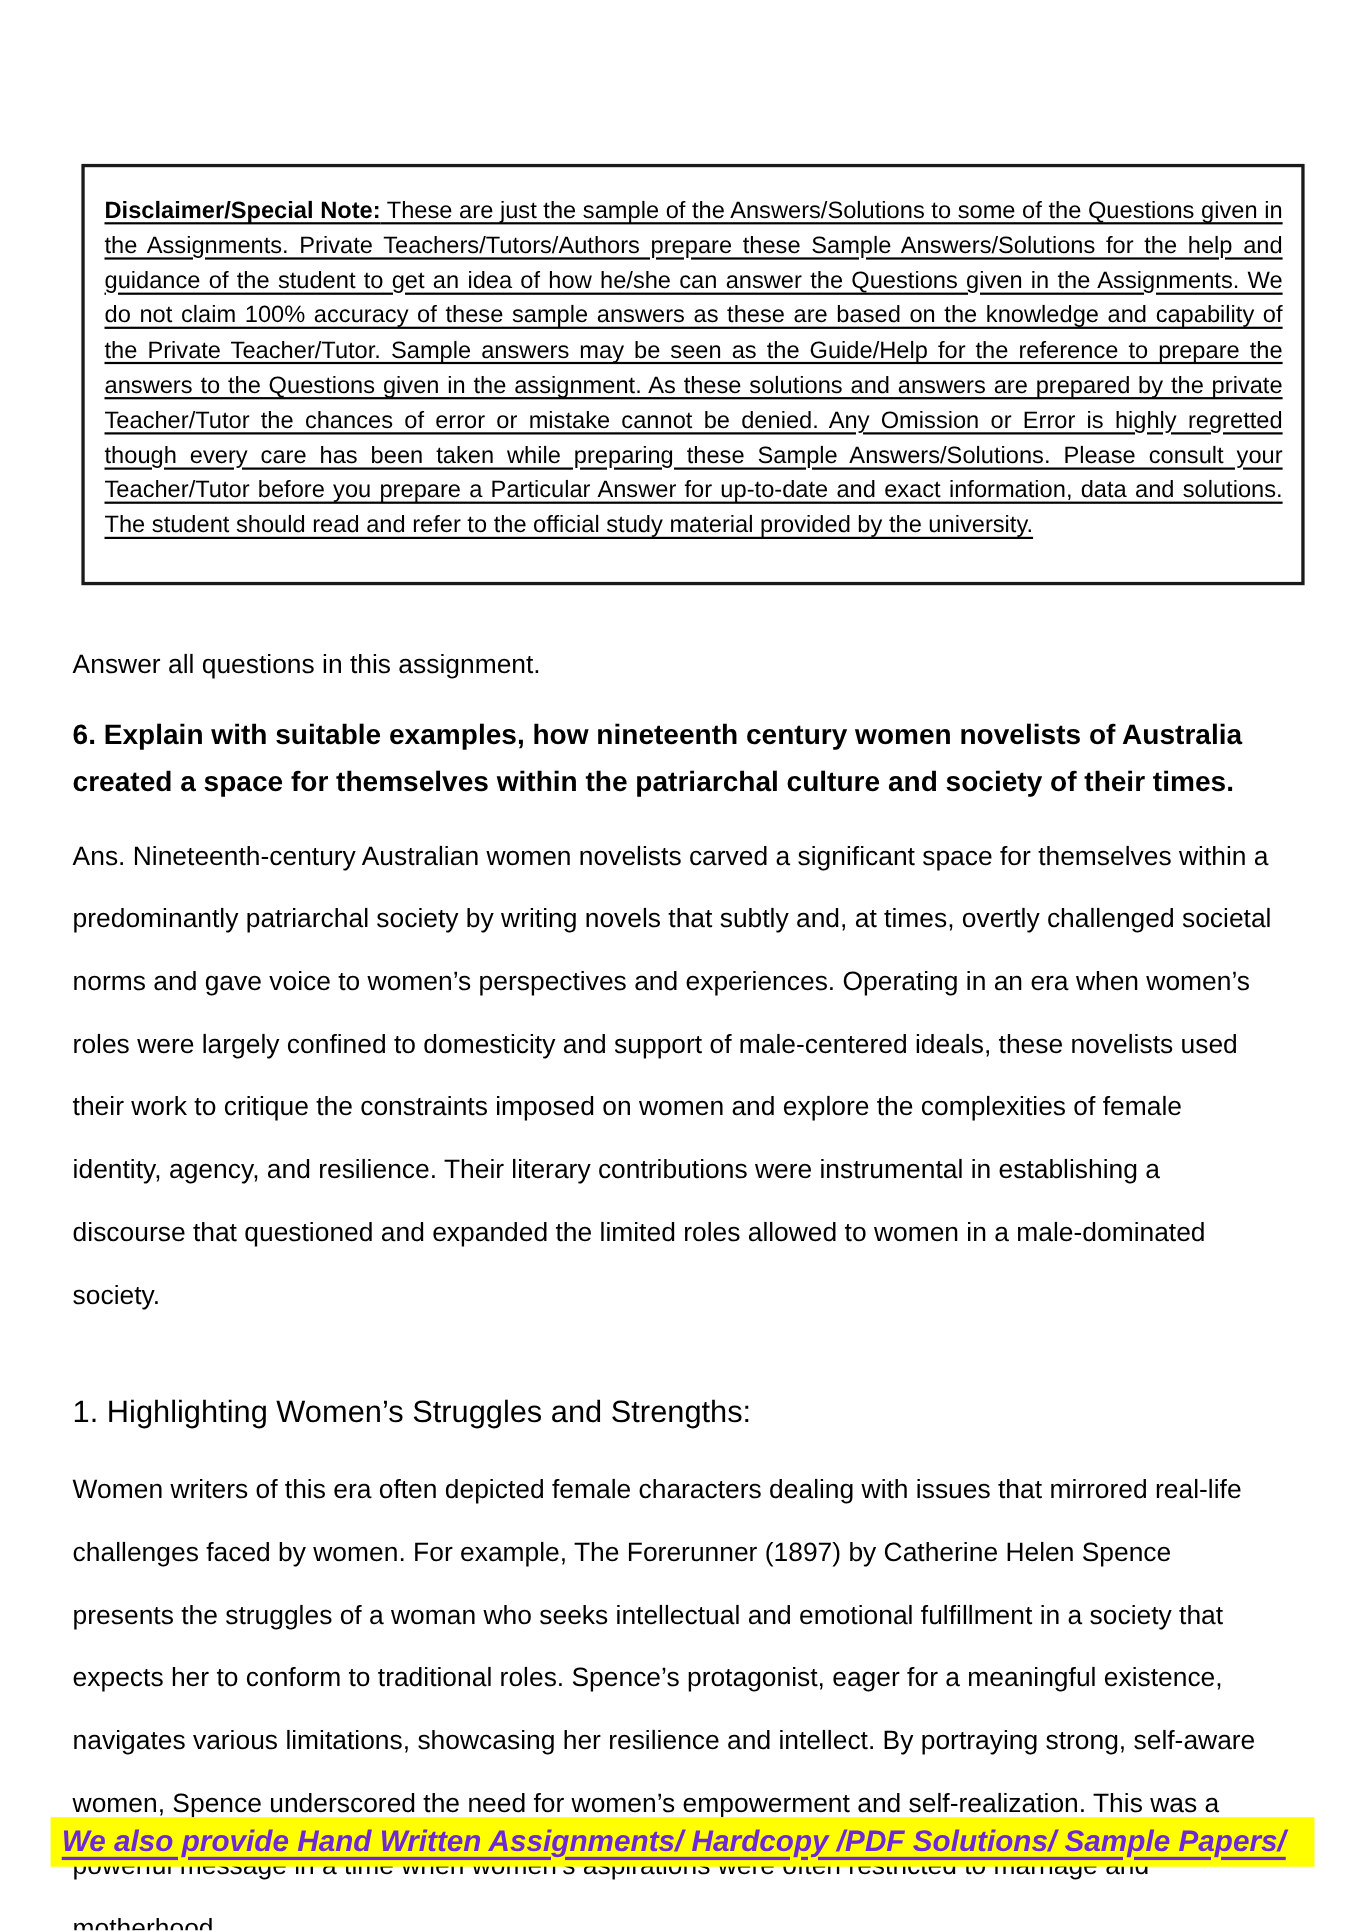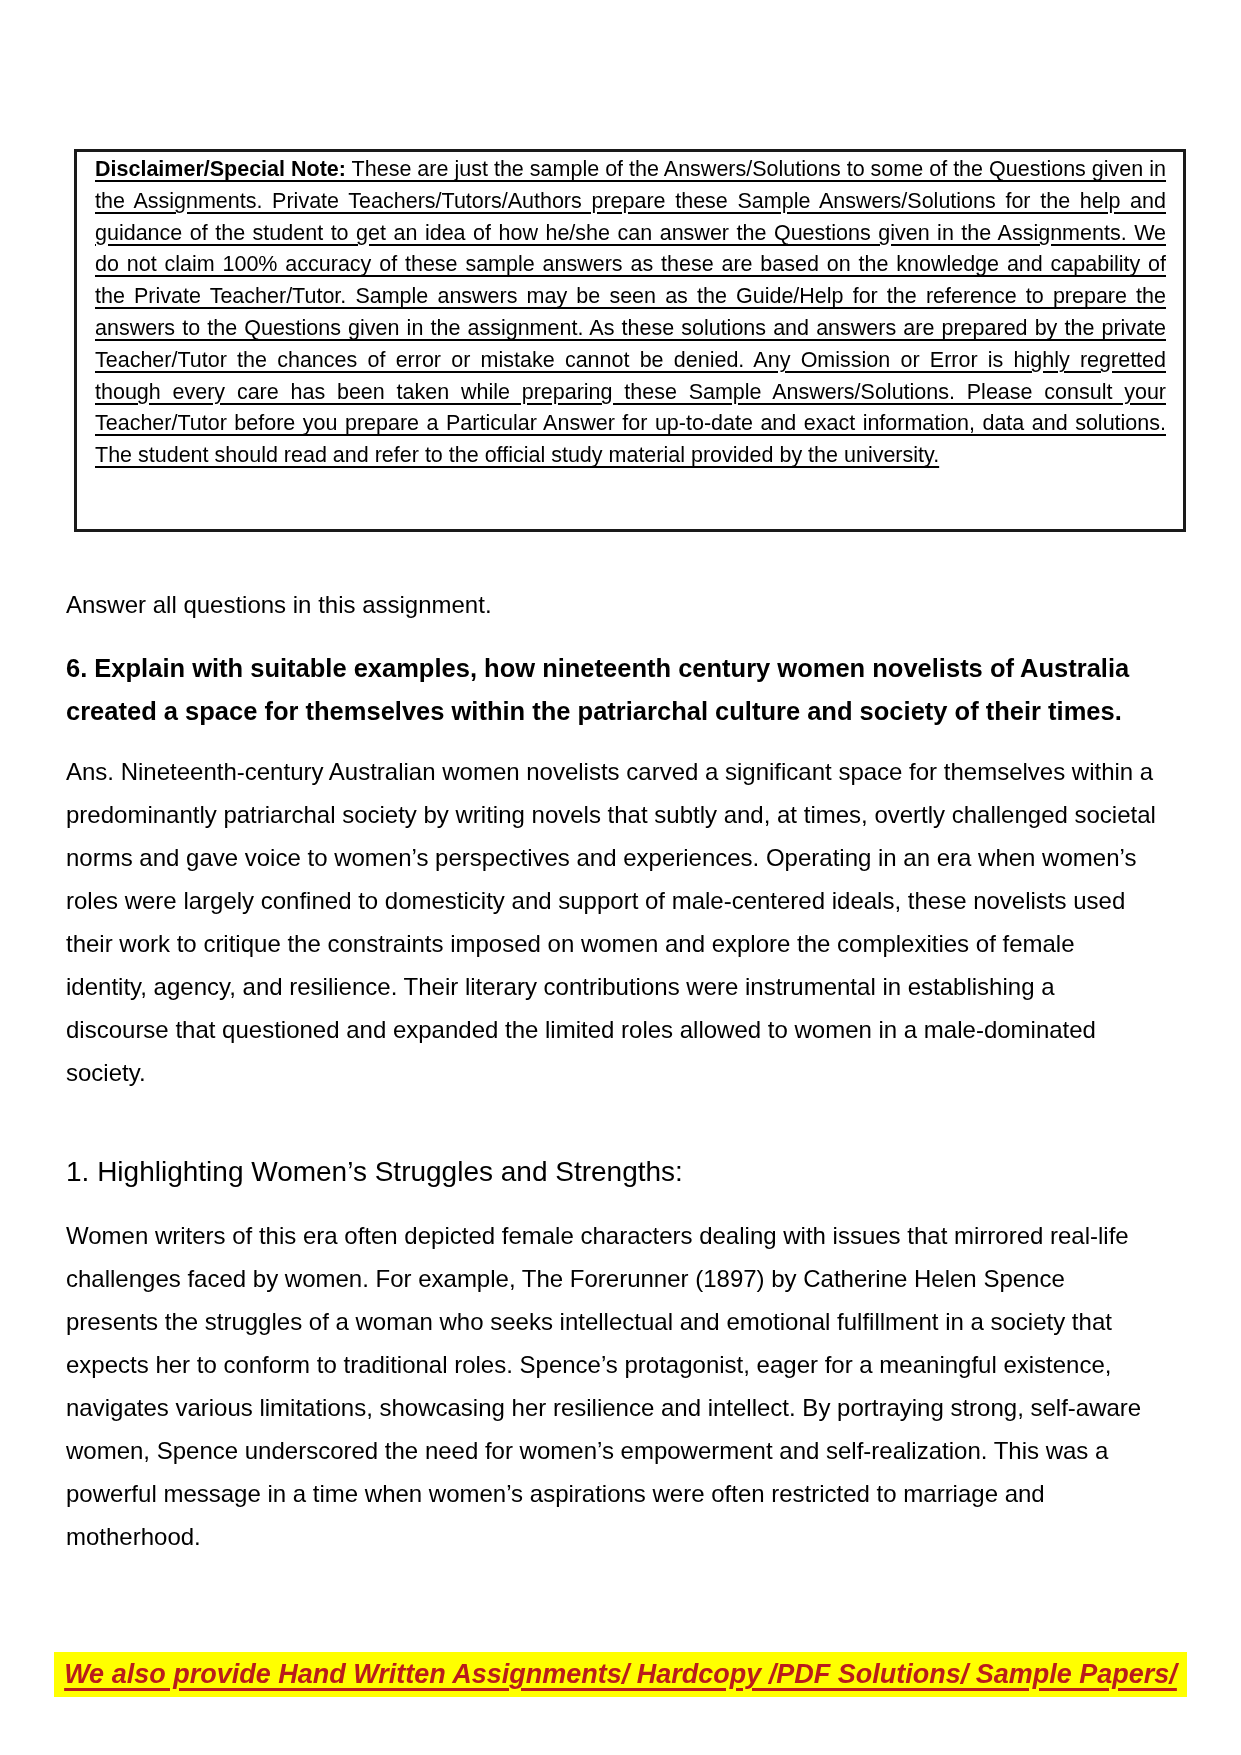--- a/index.html
+++ b/index.html
@@ -17,21 +17,21 @@
     overflow: hidden;
   }
   .disclaimer-box {
     position: absolute;
     left: 74px;
     top: 149px;
     width: 1112px;
     height: 383px;
     box-sizing: border-box;
     border: 3px solid #1a1a1a;
-    padding: 2px 17px 0 18px;
+    padding: 24px 17px 0 18px;
     background: #ffffff;
   }
   .disclaimer-text {
     margin: 0;
     font-size: 21.5px;
     line-height: 31.8px;
     text-align: justify;
     text-decoration: underline;
     text-decoration-thickness: 1.5px;
     text-underline-offset: 4px;
@@ -54,21 +54,21 @@
   .question-heading {
     margin: 0 0 17px 0;
     font-size: 25.5px;
     font-weight: bold;
     line-height: 43px;
   }
   .body-paragraph {
     margin: 0;
     font-size: 24px;
     font-weight: normal;
-    line-height: 43px;
+    line-height: 57px;
     text-align: left;
   }
   .answer-paragraph {
     margin-bottom: 62px;
   }
   .section-heading {
     margin: 0 0 26px 0;
     font-size: 28px;
     font-weight: normal;
     line-height: 32px;
@@ -79,26 +79,26 @@
     top: 1652px;
     width: 100%;
     text-align: center;
   }
   .footer-line {
     margin-bottom: 3px;
   }
   .footer-highlight {
     display: inline-block;
     background: #ffff00;
-    color: #b91c1c;
+    color: #6d28d9;
     font-size: 27px;
     font-weight: bold;
     font-style: italic;
     line-height: 40px;
-    padding: 2px 10px 3px 10px;
+    padding: 2px 26px 3px 10px;
     text-decoration: underline;
     text-decoration-thickness: 2.5px;
     text-underline-offset: 5px;
   }
 </style>
 </head>
 <body>
 
 <div class="page">
 

